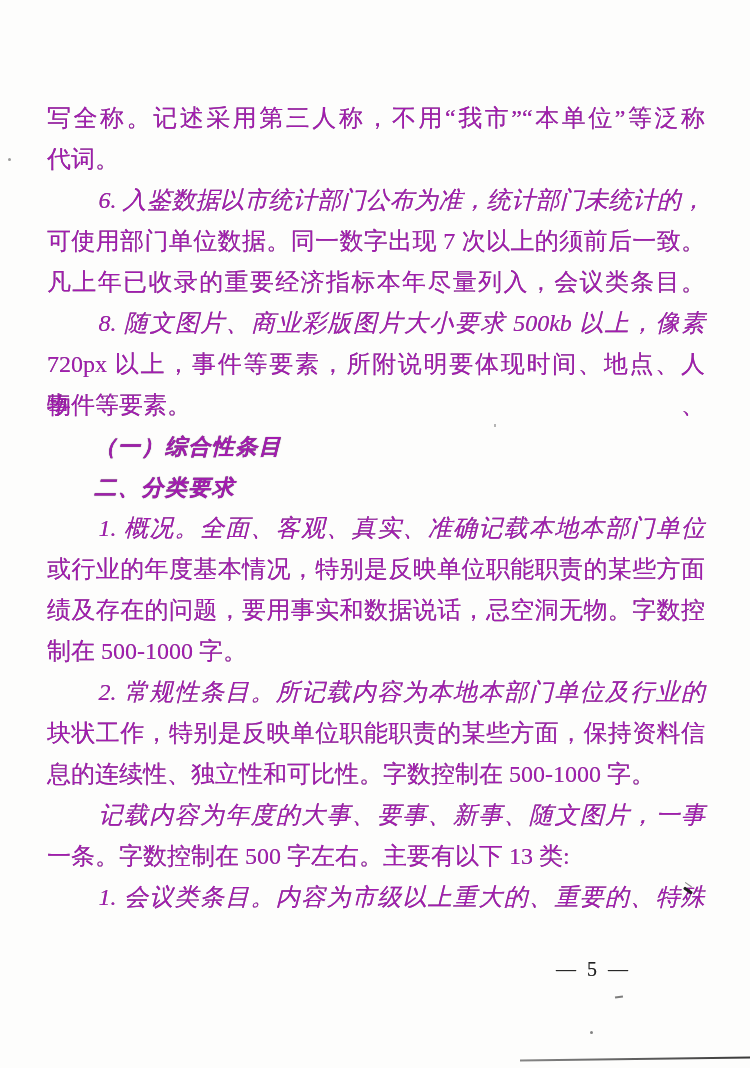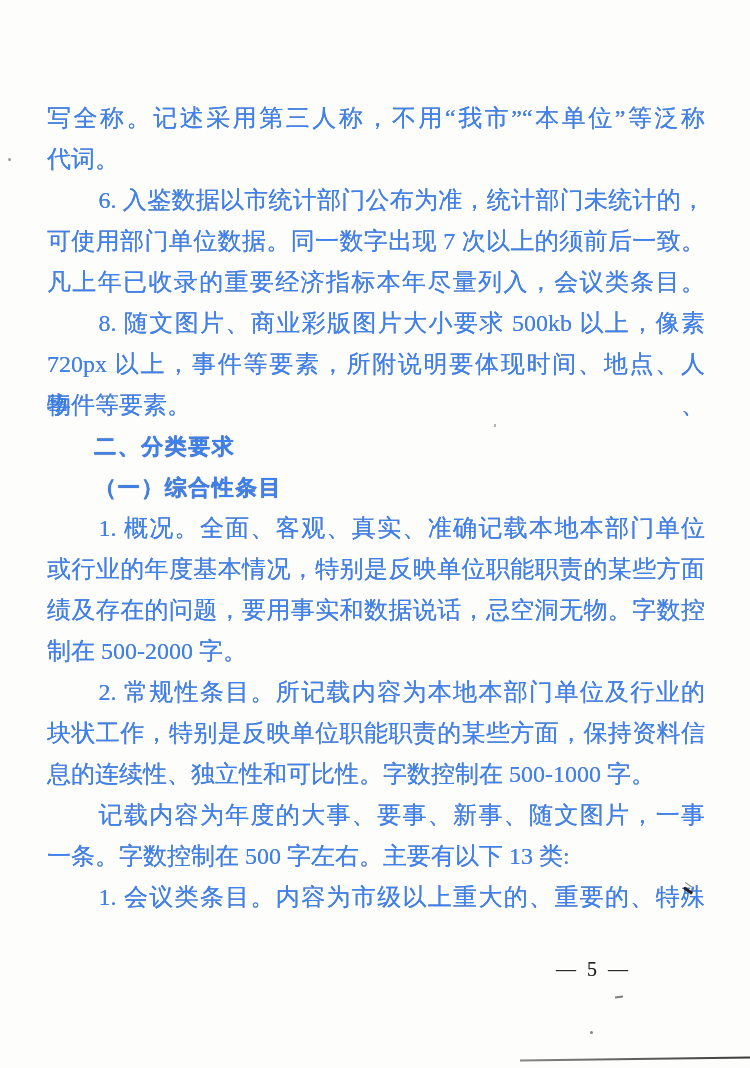--- a/index.html
+++ b/index.html
@@ -18,30 +18,31 @@
   .text-block {
     position: absolute;
     left: 47px;
     top: 98px;
     width: 658px;
   }
   .line {
     height: 41px;
     line-height: 41px;
     font-size: 24px;
-    color: #3b82f6;
+    color: #a21caf;
     text-shadow: 0 0 0.6px rgba(20,20,20,0.55);
   }
   .line.justify {
     text-align: justify;
     text-align-last: justify;
     text-justify: inter-character;
   }
   .line.indent {
     text-indent: 2.15em;
+    font-style: italic;
   }
   .line.heading {
     font-size: 22px;
     font-weight: 700;
     letter-spacing: 1.5px;
     text-shadow: 0 0 0.8px rgba(10,10,10,0.8);
   }
   .page-number {
     position: absolute;
     left: 556px;
@@ -84,26 +85,26 @@
 
   <main class="text-block">
     <div class="line justify">写全称。记述采用第三人称，不用“我市”“本单位”等泛称</div>
     <div class="line">代词。</div>
     <div class="line justify indent">6. 入鉴数据以市统计部门公布为准，统计部门未统计的，</div>
     <div class="line justify">可使用部门单位数据。同一数字出现 7 次以上的须前后一致。</div>
     <div class="line justify">凡上年已收录的重要经济指标本年尽量列入，会议类条目。</div>
     <div class="line justify indent">8. 随文图片、商业彩版图片大小要求 500kb 以上，像素</div>
     <div class="line justify">720px 以上，事件等要素，所附说明要体现时间、地点、人物、</div>
     <div class="line">事件等要素。</div>
+    <div class="line heading indent">（一）综合性条目</div>
     <div class="line heading indent">二、分类要求</div>
-    <div class="line heading indent">（一）综合性条目</div>
     <div class="line justify indent">1. 概况。全面、客观、真实、准确记载本地本部门单位</div>
     <div class="line justify">或行业的年度基本情况，特别是反映单位职能职责的某些方面</div>
     <div class="line justify">绩及存在的问题，要用事实和数据说话，忌空洞无物。字数控</div>
-    <div class="line">制在 500-2000 字。</div>
+    <div class="line">制在 500-1000 字。</div>
     <div class="line justify indent">2. 常规性条目。所记载内容为本地本部门单位及行业的</div>
     <div class="line justify">块状工作，特别是反映单位职能职责的某些方面，保持资料信</div>
     <div class="line">息的连续性、独立性和可比性。字数控制在 500-1000 字。</div>
     <div class="line justify indent">记载内容为年度的大事、要事、新事、随文图片，一事</div>
     <div class="line">一条。字数控制在 500 字左右。主要有以下 13 类:</div>
     <div class="line justify indent">1. 会议类条目。内容为市级以上重大的、重要的、特殊</div>
   </main>
 
   <div class="page-number">— 5 —</div>
 

